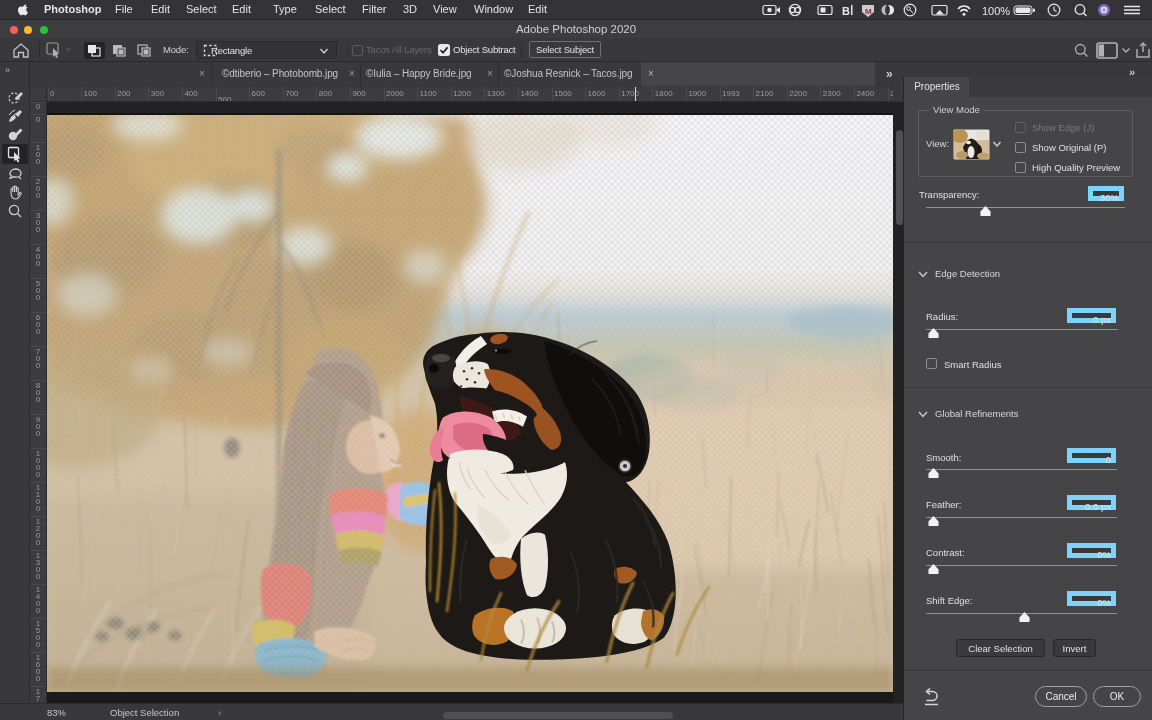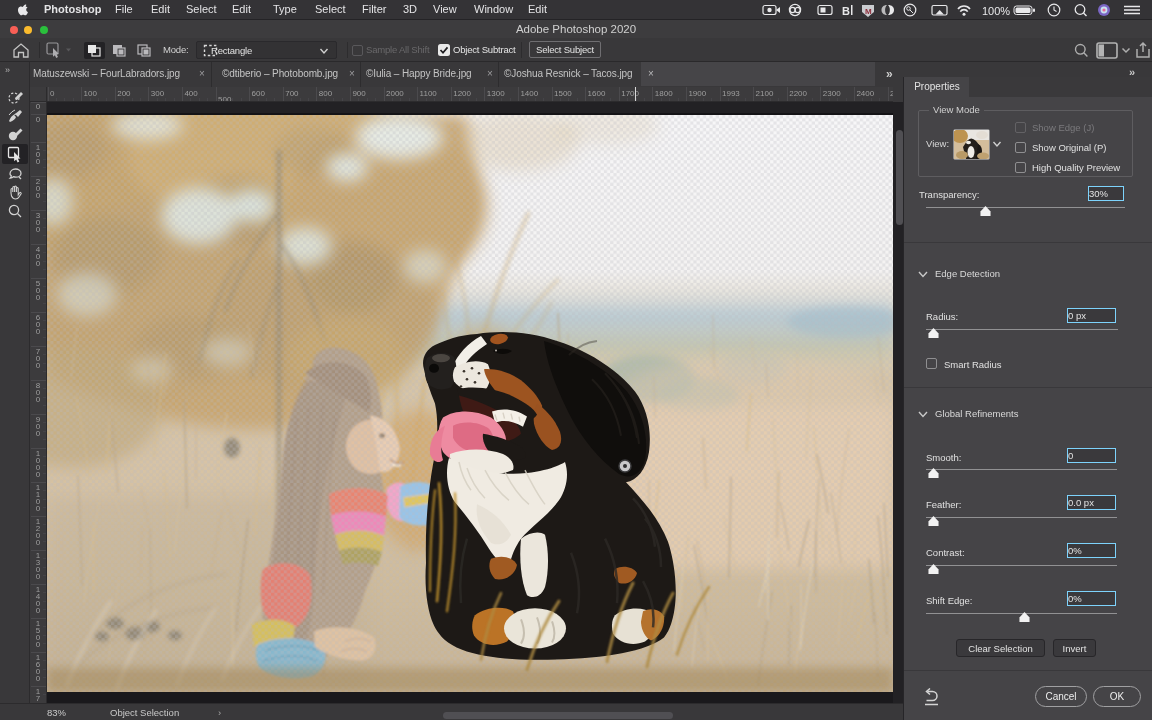--- a/index.html
+++ b/index.html
@@ -47,21 +47,21 @@
   
   #paneltopstrip { left:903px; top:62px; width:249px; height:15px; background:#39383a; }
   #panel { left:903px; top:77px; width:249px; height:643px; background:#454447;
     border-left:1px solid #262528; color:#d6d6d6; font-size:9.5px; }
   .ptab { position:absolute; left:1px; top:0; width:64px; height:20px; background:#454447;
     color:#e3e3e3; font-size:10px; line-height:20px; text-align:center; }
   .ptabrest { position:absolute; left:65px; top:0; width:184px; height:20px; background:#3a393b; }
   .cb { position:absolute; width:11px; height:11px; border:1px solid #8f8f91;
     border-radius:2px; background:transparent; }
   .valbox { position:absolute; width:49px; height:15px; background:#3a393c;
-    border:1px solid #7dd3fc; text-align:left; font-size:9.5px; line-height:14px; color:#e2e2e2; }
+    border:5px solid #7dd3fc; text-align:right; font-size:9.5px; line-height:14px; color:#e2e2e2; }
   .track { position:absolute; height:1px; background:#919193; }
   .thumb { position:absolute; width:11px; height:11px; }
   .pbtn { position:absolute; height:18px; background:#3a393c; border:1px solid #272629;
     border-radius:3px; color:#e2e2e2; font-size:9.5px; text-align:center; }
   .pill { position:absolute; height:21px; border:1px solid #a0a0a2; border-radius:10.5px;
     color:#ededed; font-size:10px; text-align:center; }
 </style></head>
 <body>
 <div class="abs" id="menubar">
   <svg class="mi" style="left:18px;top:4px" width="11" height="12" viewBox="0 0 11 12">
@@ -164,21 +164,21 @@
     <svg class="abs" style="left:6px;top:2px" width="15" height="13" viewBox="0 0 15 13">
       <rect x="1.5" y="1.5" width="12" height="10" fill="none" stroke="#d8d8d8" stroke-width="1.4" stroke-dasharray="2.5 2.2"></rect>
     </svg>
     <div class="abs" style="left:14px;top:0;line-height:17px;color:#e2e2e2">Rectangle</div>
     <svg class="abs" style="left:122px;top:5px" width="10" height="8" viewBox="0 0 10 8">
         <path d="M1.5 2l3.5 4l3.5-4" fill="none" stroke="#cfcfcf" stroke-width="1.4"></path>
       </svg>
   </div>
   <div class="vsep" style="left:347px"></div>
   <div class="cb" style="left:352px;top:7px;border-color:#59585b"></div>
-  <div class="abs" style="left:366px;top:0;line-height:24px;color:#69686a">Sample All Shift</div>
+  <div class="abs" style="left:366px;top:0;line-height:24px;color:#69686a">Tacos All Layers</div>
   <div class="abs" style="left:438px;top:6px;width:12px;height:12px;background:#e9e9e9;border-radius:2.5px">
     <svg width="12" height="12" viewBox="0 0 12 12">
         <path d="M2.5 6l2.5 2.8L9.5 3.4" fill="none" stroke="#1d1c1f" stroke-width="1.7"></path>
       </svg>
   </div>
   <div class="abs" style="left:453px;top:0;line-height:24px;color:#e6e6e6">Object Subtract</div>
   <div class="vsep" style="left:521px"></div>
   <div class="abs" style="left:529px;top:3px;width:72px;height:17px;border:1px solid #6f6e71;border-radius:2px;color:#e3e3e3;text-align:center;line-height:16px;white-space:nowrap">Select Subject</div>
   <svg class="abs" style="left:1074px;top:5px" width="15" height="15" viewBox="0 0 15 15">
     <circle cx="6.3" cy="6.3" r="4.8" fill="none" stroke="#aeaeae" stroke-width="1.4"></circle>
@@ -190,21 +190,20 @@
   </svg>
   <svg class="abs" style="left:1121px;top:9px" width="10" height="7" viewBox="0 0 10 7">
       <path d="M1.5 1.5l3.5 3.5l3.5-3.5" fill="none" stroke="#aeaeae" stroke-width="1.5"></path>
     </svg>
   <svg class="abs" style="left:1135px;top:3px" width="16" height="18" viewBox="0 0 16 18">
     <path d="M2 8v8h12V8" fill="none" stroke="#aeaeae" stroke-width="1.5"></path>
     <path d="M8 11V2.5M5 5l3-3l3 3" fill="none" stroke="#aeaeae" stroke-width="1.5"></path>
   </svg>
 </div>
 <div class="abs" id="tabbar">
-  <div class="tab" style="left:33px">Matuszewski – FourLabradors.jpg</div>
   <div class="tab" style="left:199px;color:#9b9a9d">×</div>
   <div class="tab" style="left:211px;width:1px;height:25px;background:#2d2c2e"></div>
   <div class="tab" style="left:222px">©dtiberio – Photobomb.jpg</div>
   <div class="tab" style="left:349px;color:#9b9a9d">×</div>
   <div class="tab" style="left:360px;width:1px;height:25px;background:#2d2c2e"></div>
   <div class="tab" style="left:366px">©Iulia – Happy Bride.jpg</div>
   <div class="tab" style="left:487px;color:#9b9a9d">×</div>
   <div class="tab" style="left:498px;width:1px;height:25px;background:#2d2c2e"></div>
   <div class="tab" style="left:504px">©Joshua Resnick – Tacos.jpg</div>
   <div class="tab" style="left:641px;width:234px;background:#464548"></div>

